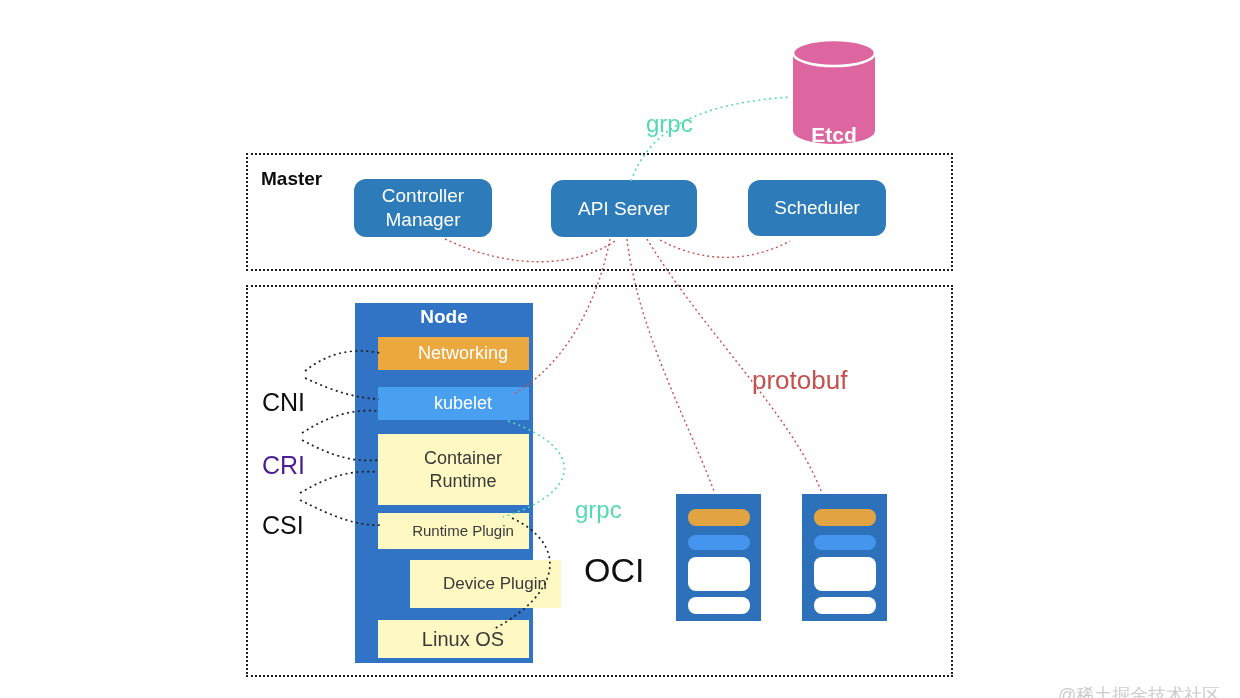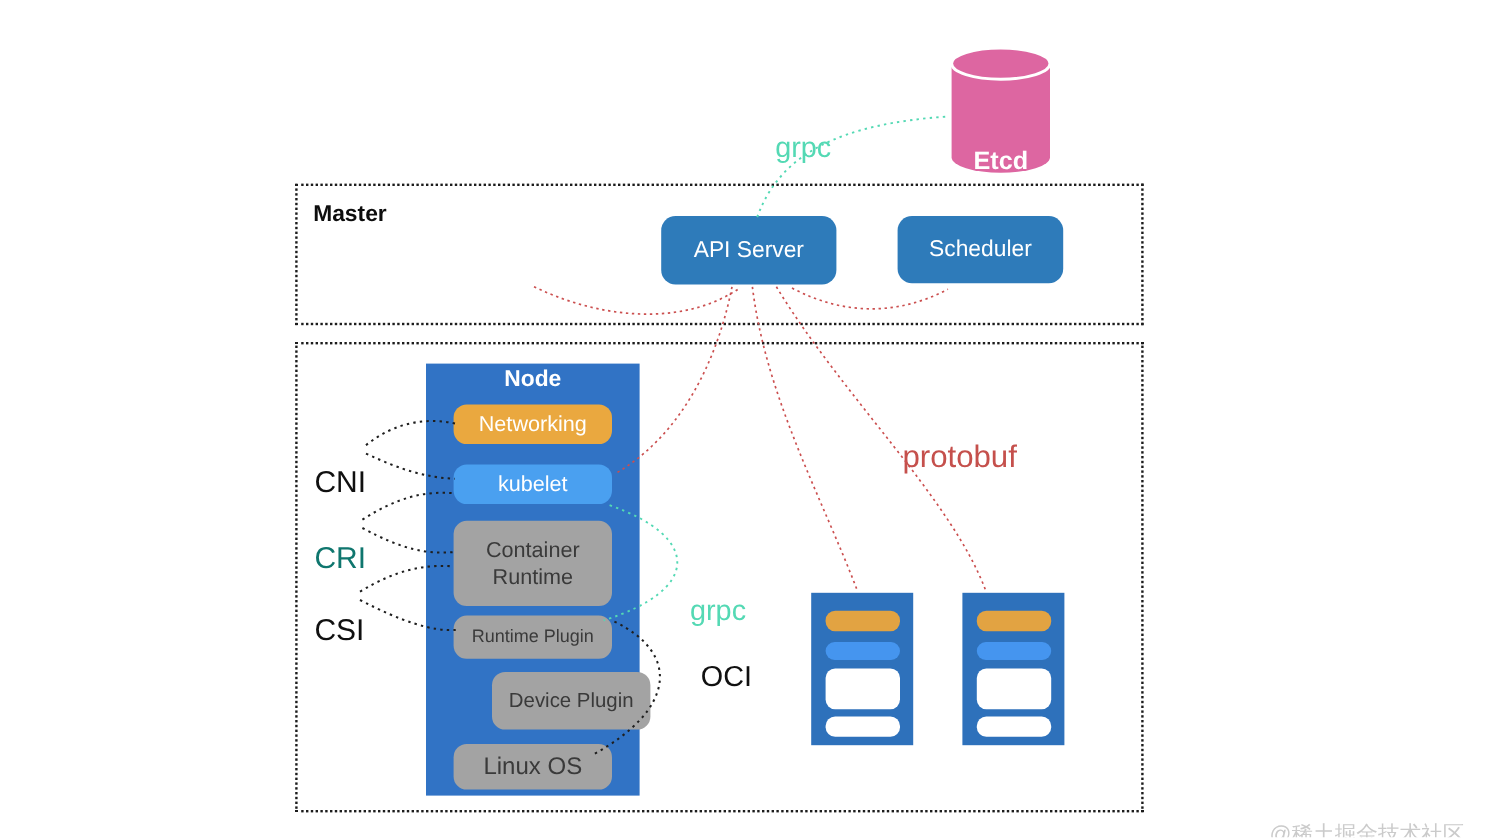--- a/index.html
+++ b/index.html
@@ -21,39 +21,39 @@
     font-size:19px;line-height:1.25;font-weight:500;
   }
   .btn-cm{left:354px;top:179px;width:138px;height:58px;}
   .btn-api{left:551px;top:180px;width:146px;height:57px;}
   .btn-sch{left:748px;top:180px;width:138px;height:56px;}
 
   
   .node-panel{position:absolute;left:355px;top:303px;width:178px;height:360px;background:#3173c5;}
   .node-title{position:absolute;left:355px;top:306px;width:178px;text-align:center;color:#fff;font-weight:bold;font-size:19px;}
   .node-item{
-    position:absolute;left:378px;width:132px;border-radius:11px;
-    display:flex;align-items:center;justify-content:center;text-align:center;line-height:1.25;
+    position:absolute;left:378px;width:132px;border-radius:0;
+    display:flex;align-items:center;justify-content:center;text-align:center;line-height:1.25;padding-left:19px;
   }
   .item-networking{top:337px;height:33px;background:#eaa83f;color:#fff;font-size:18px;font-weight:500;}
   .item-kubelet{top:387px;height:33px;background:#4aa0f0;color:#fff;font-size:18px;font-weight:500;text-align:center;}
-  .item-white{background:#a3a3a3;color:#3a3a3a;}
+  .item-white{background:#fef9c3;color:#3a3a3a;}
   .item-cr{top:434px;height:71px;font-size:18px;}
   .item-vp{top:513px;height:36px;font-size:15px;}
   .item-dp{top:560px;height:48px;font-size:17px;margin-left:32px;}
   .item-os{top:620px;height:38px;font-size:20px;text-align:center;}
 
   
   .lbl{position:absolute;white-space:nowrap;margin-top:28px;}
   .lbl-cni{left:262px;top:360px;font-size:25px;color:#101010;}
-  .lbl-cri{left:262px;top:423px;font-size:25px;color:#0f766e;}
+  .lbl-cri{left:262px;top:423px;font-size:25px;color:#4c1d95;}
   .lbl-csi{left:262px;top:483px;font-size:25px;color:#101010;}
   .lbl-grpc-top{left:646px;top:82px;font-size:24px;color:#54d9b4;}
   .lbl-grpc-mid{left:575px;top:468px;font-size:24px;color:#54d9b4;}
-  .lbl-oci{left:584px;top:523px;font-size:24px;color:#101010;}
+  .lbl-oci{left:584px;top:523px;font-size:34px;color:#101010;}
   .lbl-protobuf{left:752px;top:337px;font-size:26px;color:#c5504c;}
   .watermark{left:1058px;top:655px;font-size:18px;color:#cbcbcb;}
 
   
   .etcd{position:absolute;left:791px;top:37px;width:86px;height:110px;}
   .etcd-label{position:absolute;left:0;top:42px;width:100%;text-align:center;color:#fff;font-size:21px;font-weight:bold;margin-top:44px;}
 
   
   .mini{position:absolute;width:85px;height:127px;background:#2e71bb;display:flex;flex-direction:column;align-items:center;}
   .mini-1{left:676px;top:494px;}
@@ -78,20 +78,21 @@
   <div class="etcd">
     <svg width="86" height="110" viewBox="0 0 86 110">
       <path d="M2,16 L2,94 a41,13 0 0 0 82,0 L84,16 Z" fill="#dd66a1"></path>
       <ellipse cx="43" cy="16" rx="41" ry="13" fill="#dd66a1" stroke="#ffffff" stroke-width="2.5"></ellipse>
     </svg>
     <div class="etcd-label">Etcd</div>
   </div>
 
   <div class="group-box master-box"></div>
   <div class="group-title master-title">Master</div>
+  <div class="btn btn-cm">Controller Manager</div>
   <div class="btn btn-api">API Server</div>
   <div class="btn btn-sch">Scheduler</div>
 
   <div class="group-box node-box"></div>
   <div class="node-panel"></div>
   <div class="node-title">Node</div>
   <div class="node-item item-networking">Networking</div>
   <div class="node-item item-kubelet">kubelet</div>
   <div class="node-item item-white item-cr">Container Runtime</div>
   <div class="node-item item-white item-vp">Runtime Plugin</div>

